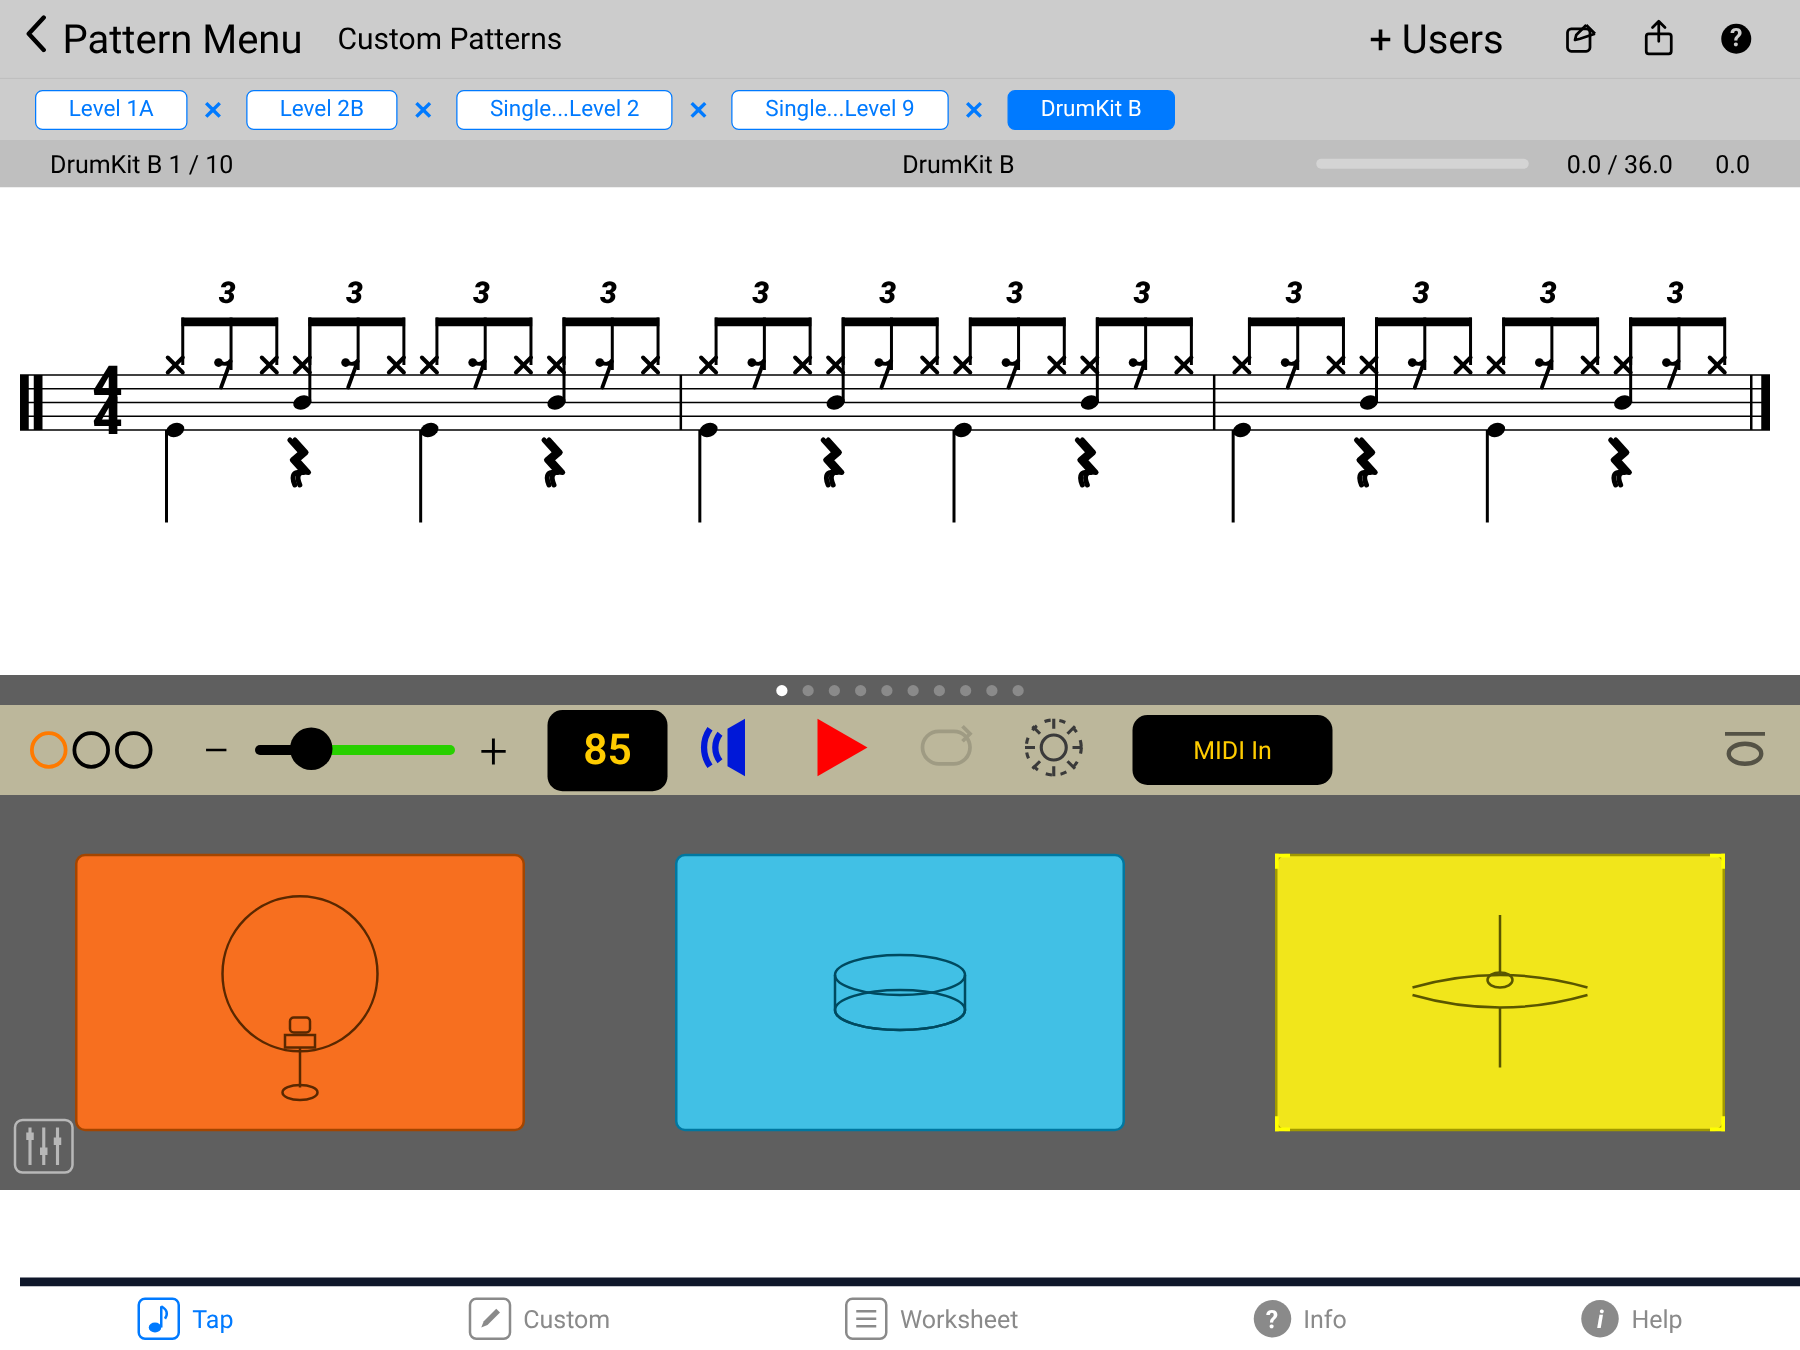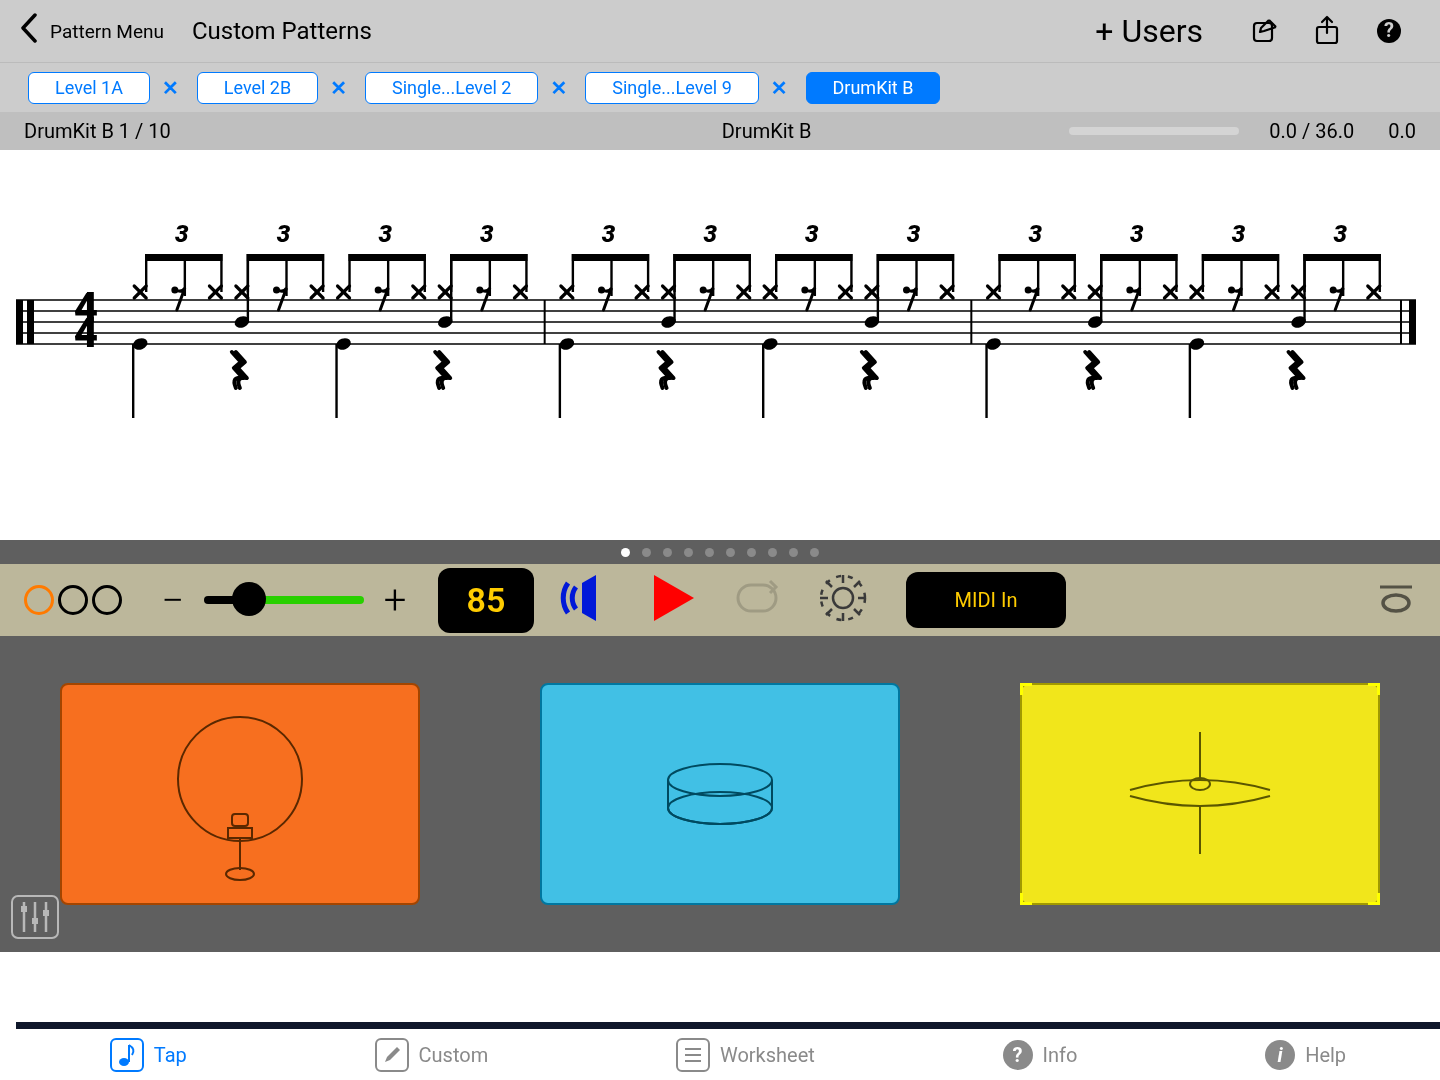--- a/index.html
+++ b/index.html
@@ -1,34 +1,34 @@
 <!DOCTYPE html>
 <html><head>
 <meta charset="utf-8">
 <style>
   * { margin:0; padding:0; box-sizing:border-box; font-family:-apple-system,BlinkMacSystemFont,"Segoe UI",Roboto,sans-serif; }
   body { width:1440px; height:1080px; background:#fff; overflow:hidden; position:relative; }
 
   
   .topbar { height:62px; background:#ccc; display:flex; align-items:center; padding:0 20px; color:#000; }
   .topbar .back { font-size:34px; font-weight:300; margin-right:6px; cursor:pointer; }
-  .topbar .patmenu { font-size:19px; margin-left:6px; margin-right:28px; cursor:pointer; }
+  .topbar .patmenu { font-size:32px; margin-left:6px; margin-right:28px; cursor:pointer; }
   .topbar .custpat { font-size:24px; }
   .topbar .spacer { flex:1; }
   .topbar .users { font-size:32px; margin-right:31px; cursor:pointer; }
   .topbar .ticon { width:30px; height:30px; margin:0 16px; cursor:pointer; display:flex; align-items:center; justify-content:center; }
 
   
   .tabsrow { height:50px; background:#ccc; border-top:1px solid #bbb; display:flex; align-items:center; padding:16px 28px; gap:10px; }
   .tab { height:32px; border:1.5px solid #007aff; border-radius:6px; background:#fff; color:#007aff; padding:0 26px; font-size:18px; display:flex; align-items:center; cursor:pointer; }
   .tab.active { background:#007aff; color:#fff; }
   .tabx { color:#007aff; font-size:20px; font-weight:600; margin:0 8px 0 2px; cursor:pointer; }
 
   
-  .statusrow { height:38px; background:#bfbfbf; display:flex; align-items:center; padding:0 24px; font-size:20px; color:#000; }
+  .statusrow { height:38px; background:#bfbfbf; display:flex; align-items:center; padding:0 40px; font-size:20px; color:#000; }
   .statusrow .s-left { width:340px; }
   .statusrow .s-center { flex:1; text-align:center; padding-left:100px;}
   .statusrow .s-prog { width:170px; height:8px; background:#d4d4d4; border-radius:4px; margin-right:30px;}
   .statusrow .s-score { margin-right:34px; }
 
   
   .notation { height:390px; background:#fff; padding:50px 16px 0 16px; position:relative; }
 
   
   .ctrlwrap { background:#5f5f5f; }

